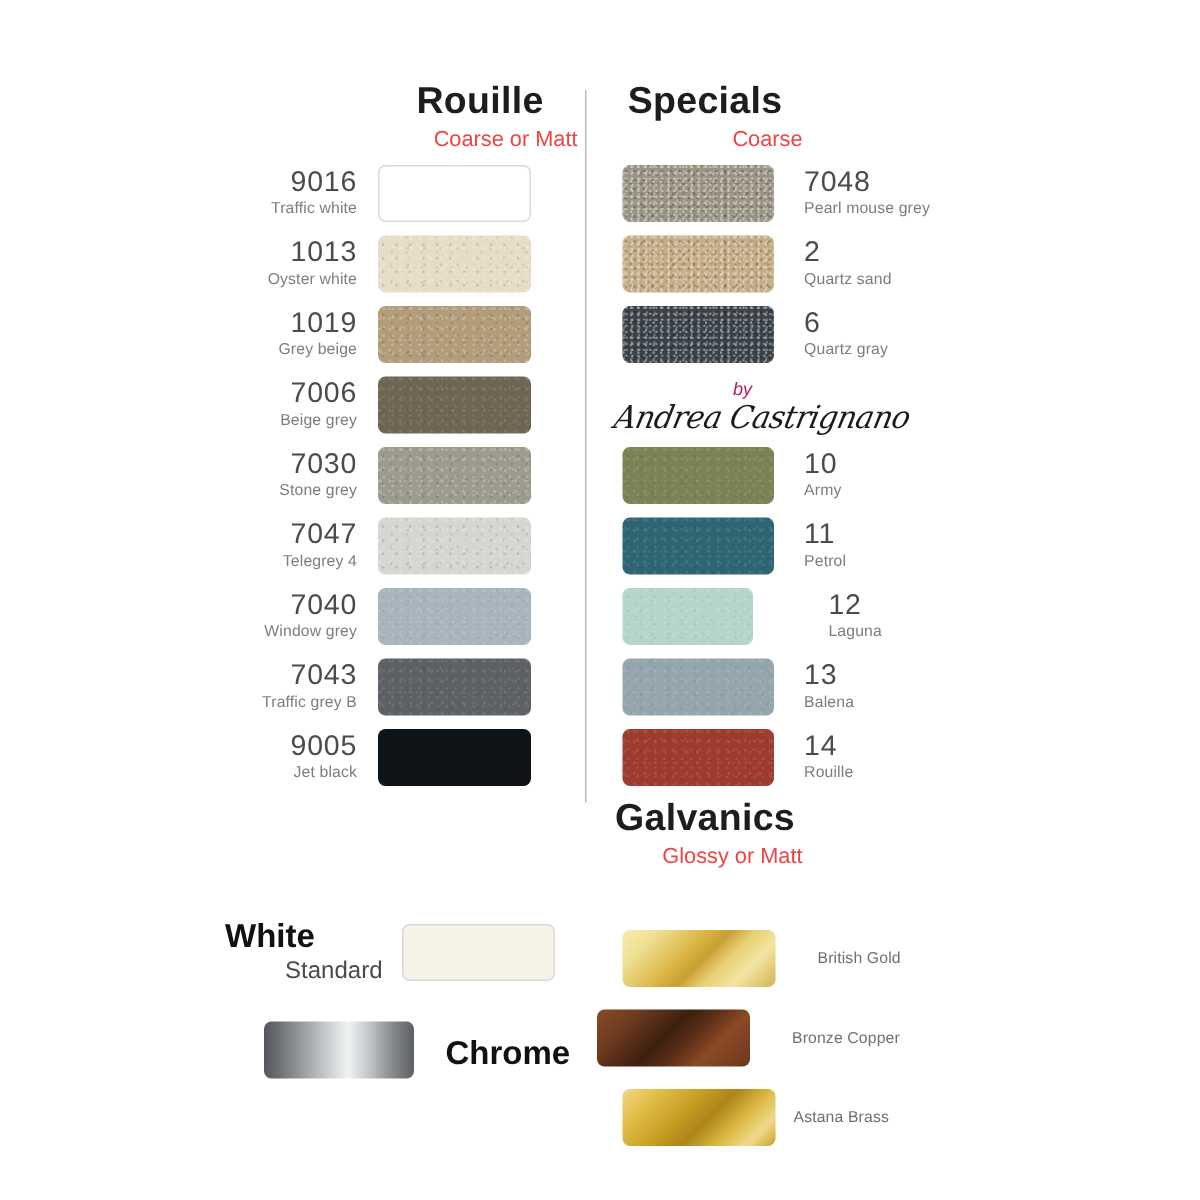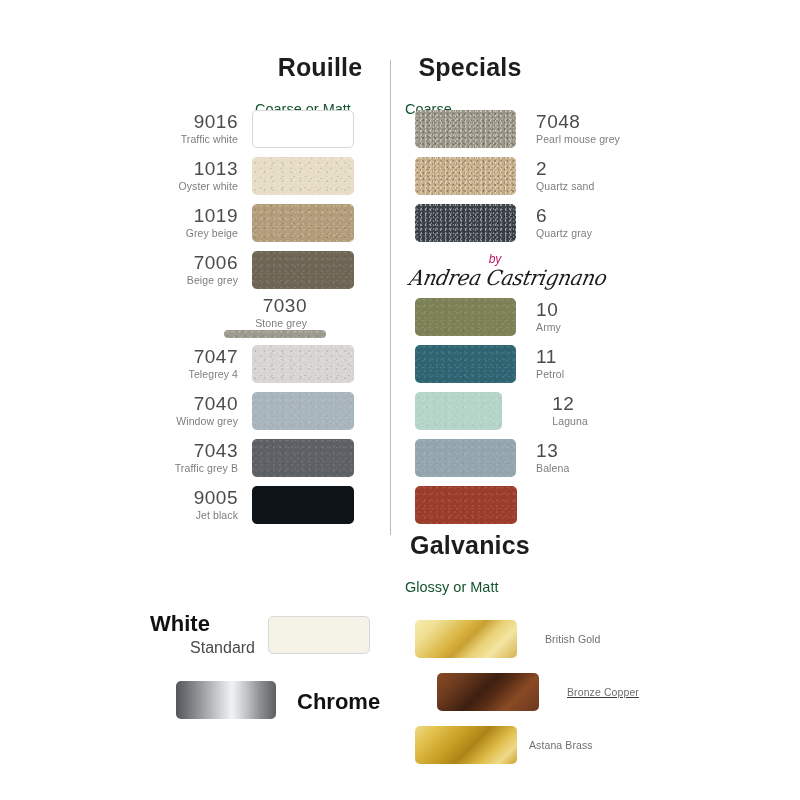--- a/index.html
+++ b/index.html
@@ -46,21 +46,21 @@
     font-size:10.5px;color:#7d7d7d;line-height:1.25;margin-top:1px;
     letter-spacing:.1px;
   }
   .gname{font-size:10.5px;color:#6f6f6f;letter-spacing:.1px;}
 
   .sec-title{
     font-size:25px;font-weight:700;color:#1d1d1d;letter-spacing:.2px;
     text-align:center;line-height:1;
   }
   .sec-sub{
-    font-size:14.5px;color:#14532d;text-align:left;margin-top:22px;line-height:1;
+    font-size:14.5px;color:#ef4444;text-align:right;margin-top:6px;line-height:1;
     font-weight:400;
   }
 
   .divider{
     position:absolute;background:#b9b9b9;width:1px;
   }
 
   .row{position:absolute;display:flex;align-items:center;}
 
   
@@ -124,21 +124,21 @@
   </div>
 
   <div class="row" style="left:160px;top:249px;width:230px;height:42px;">
     <div class="lbl-right">
       <div class="code">7006</div>
       <div class="cname">Beige grey</div>
     </div>
     <div class="swatch grain soft" style="width:102px;height:38px;background:#6f6555;"></div>
   </div>
 
-  <div class="row" style="left:160px;top:296px;width:230px;height:42px;flex-direction:column;">
+  <div class="row" style="left:160px;top:296px;width:230px;height:42px;">
     <div class="lbl-right">
       <div class="code">7030</div>
       <div class="cname">Stone grey</div>
     </div>
     <div class="swatch grain" style="width:102px;height:38px;background:#9d9b8e;"></div>
   </div>
 
   <div class="row" style="left:160px;top:343px;width:230px;height:42px;">
     <div class="lbl-right">
       <div class="code">7047</div>
@@ -223,35 +223,39 @@
   </div>
   <div class="row" style="left:415px;top:437px;width:240px;height:42px;">
     <div class="swatch grain soft" style="width:102px;height:38px;background:#94a5ae;"></div>
     <div class="lbl-left">
       <div class="code">13</div>
       <div class="cname">Balena</div>
     </div>
   </div>
   <div class="row" style="left:415px;top:484px;width:240px;height:42px;">
     <div class="swatch grain soft" style="width:102px;height:38px;background:#9c3c2d;"></div>
+    <div class="lbl-left">
+      <div class="code">14</div>
+      <div class="cname">Rouille</div>
+    </div>
   </div>
 
   <div style="position:absolute;left:405px;top:533px;width:130px;">
     <div class="sec-title">Galvanics</div>
     <div class="sec-sub">Glossy or Matt</div>
   </div>
 
   <div class="row" style="left:415px;top:618px;width:250px;height:42px;">
     <div class="swatch" style="width:102px;height:38px;background:linear-gradient(135deg,#f6ecae 0%,#efdf92 18%,#d9b441 42%,#c89f33 52%,#e8cf72 64%,#f3e6a2 78%,#d6b253 100%);"></div>
     <div class="lbl-left" style="padding-left:28px;">
       <div class="gname">British Gold</div>
     </div>
   </div>
 
-  <div class="row" style="left:437px;top:671px;width:250px;height:42px;text-decoration:underline;">
+  <div class="row" style="left:398px;top:671px;width:250px;height:42px;">
     <div class="swatch" style="width:102px;height:38px;background:linear-gradient(135deg,#8a4a25 0%,#6f3c1f 20%,#3d1f10 45%,#5a2d16 58%,#8a4a25 74%,#6a381d 100%);"></div>
     <div class="lbl-left" style="padding-left:28px;">
       <div class="gname">Bronze Copper</div>
     </div>
   </div>
 
   <div class="row" style="left:415px;top:724px;width:250px;height:42px;">
     <div class="swatch" style="width:102px;height:38px;background:linear-gradient(135deg,#f0d98b 0%,#e3c24e 16%,#c79d22 40%,#ad8418 55%,#dcbb45 72%,#f0d98b 86%,#c9a128 100%);"></div>
     <div class="lbl-left" style="padding-left:12px;">
       <div class="gname">Astana Brass</div>

